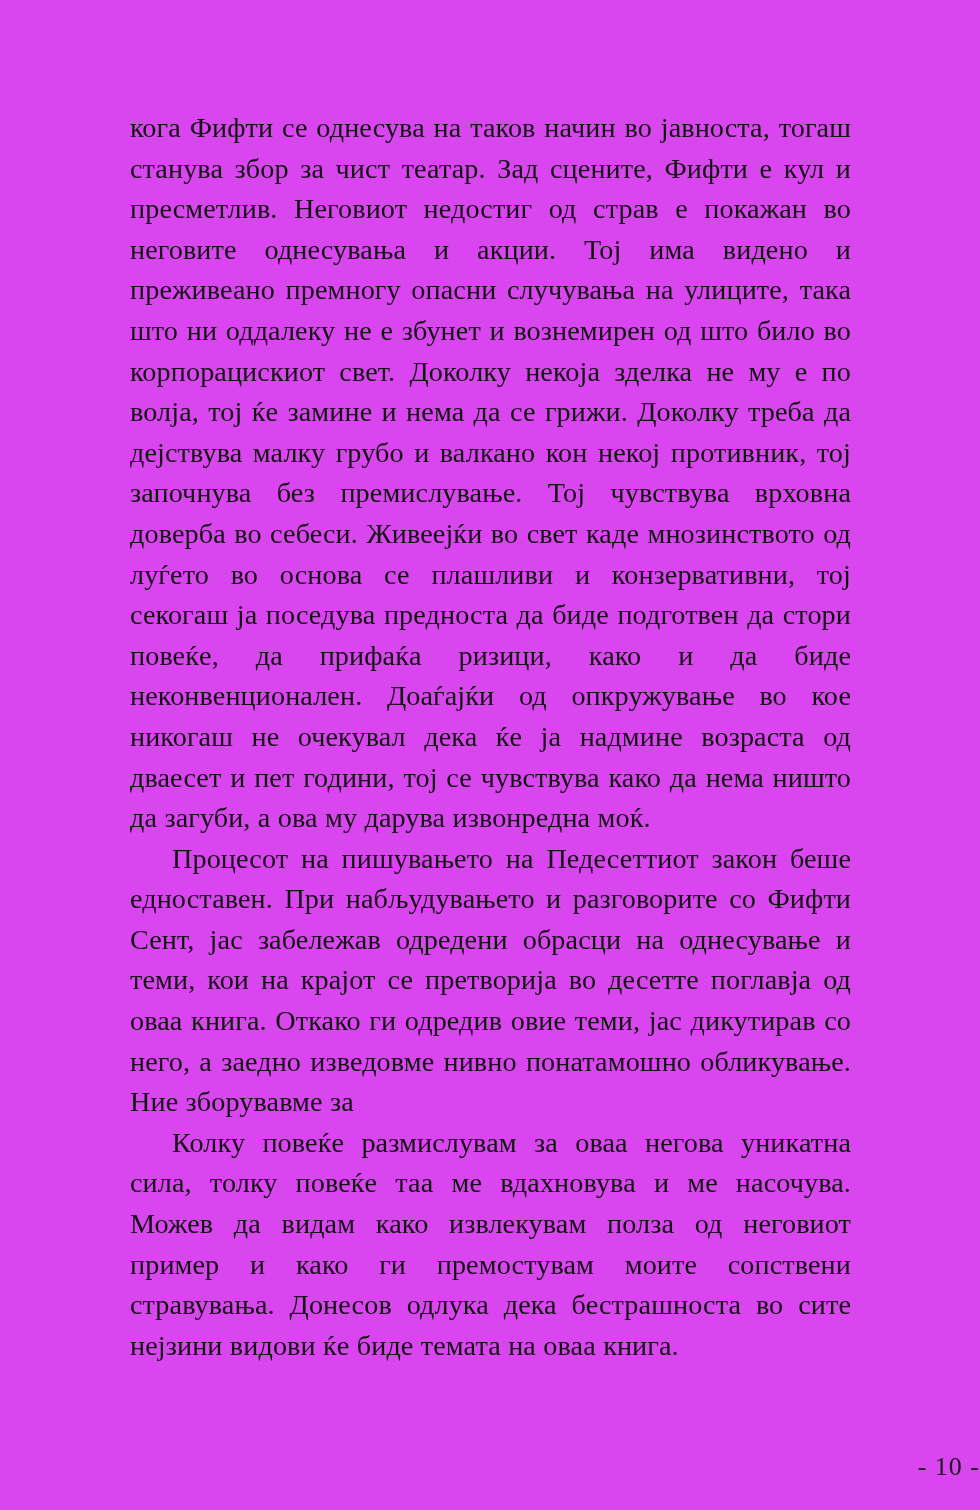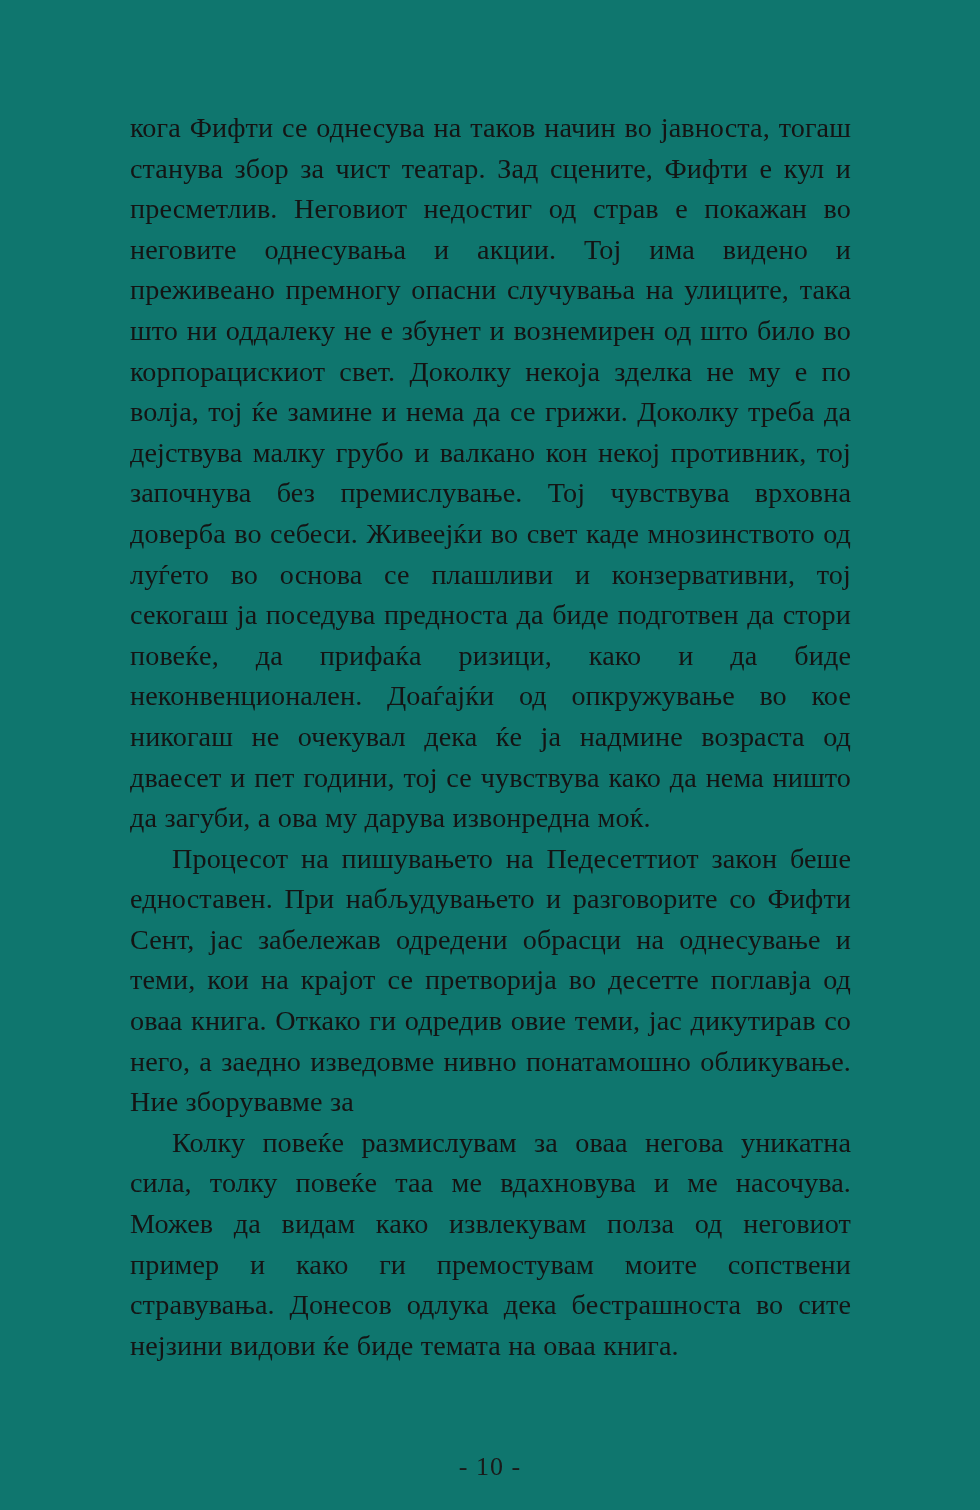--- a/index.html
+++ b/index.html
@@ -16,21 +16,21 @@
     color: #141414;
     position: relative;
   }
 
   .page {
     position: absolute;
     left: 0;
     top: 0;
     width: 980px;
     height: 1510px;
-    background: #0f766e;
+    background: #d946ef;
   }
 
   .text-column {
     position: absolute;
     left: 130px;
     top: 108px;
     width: 721px;
   }
 
   .para {
@@ -52,21 +52,21 @@
   
   .para + .para {
     margin-top: 0;
   }
 
   .folio {
     position: absolute;
     left: 0;
     top: 1452px;
     width: 980px;
-    text-align: center;
+    text-align: right;
     font-size: 26px;
     line-height: 30px;
     letter-spacing: 1px;
     color: #1a1a1a;
     overflow: hidden;
     height: 24px;
   }
 </style>
 </head>
 <body>

